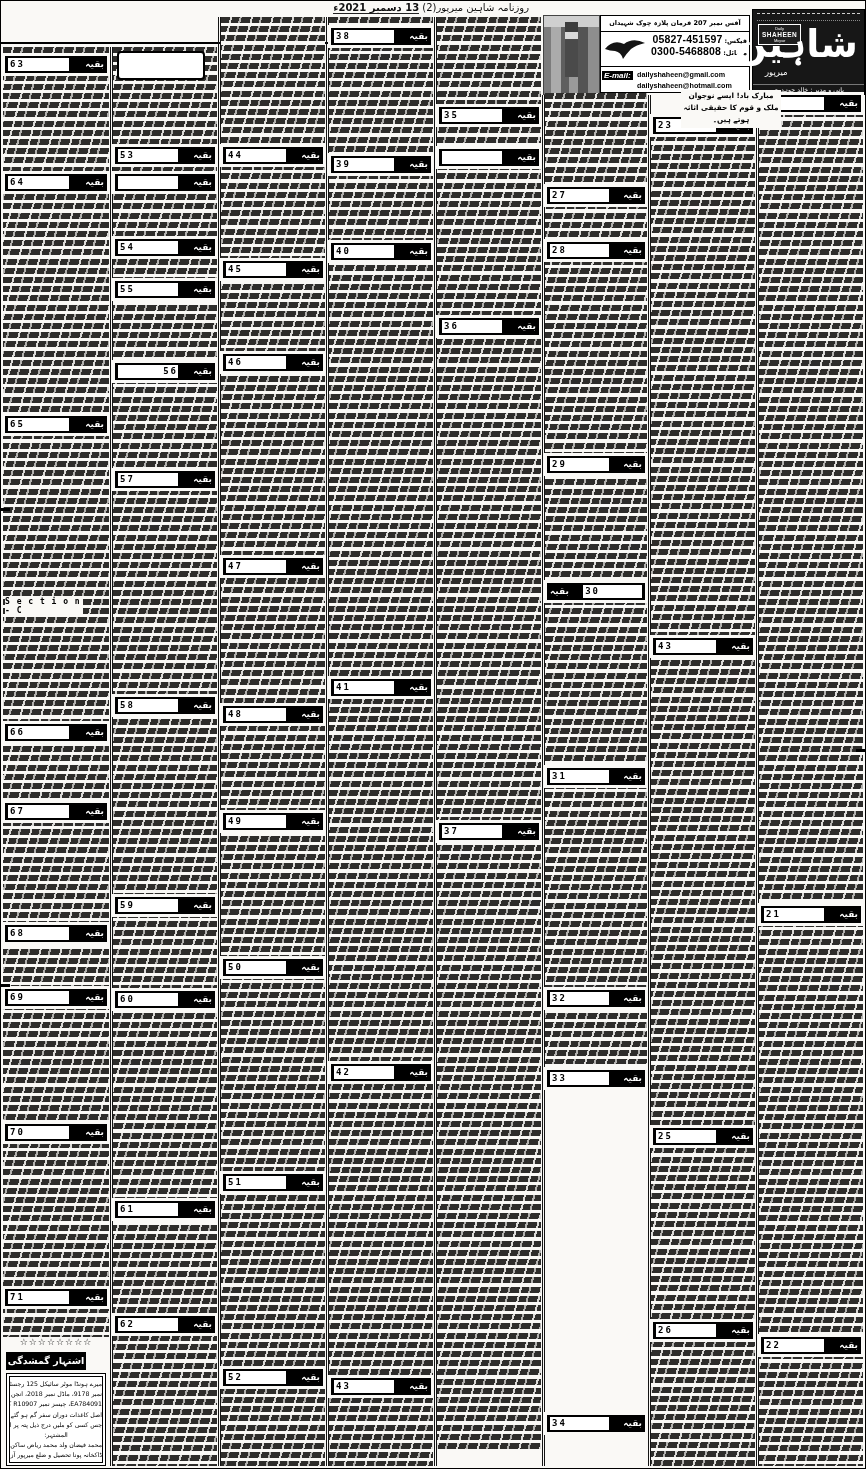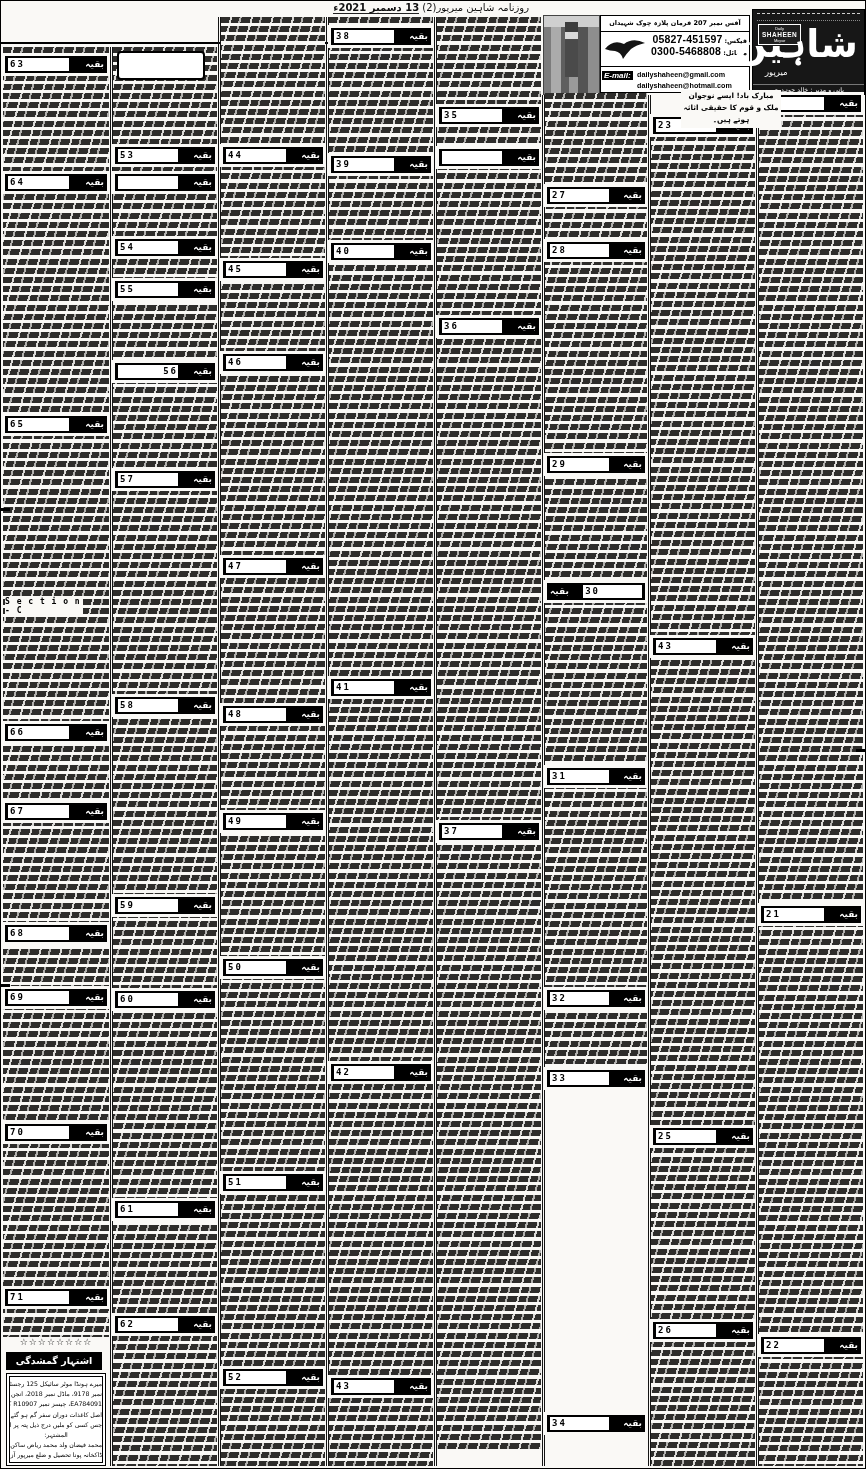--- a/index.html
+++ b/index.html
@@ -62,21 +62,21 @@
        direction:rtl;line-height:17px;}
   .bar.flip .nbox{left:auto;right:3px;}
   .bar.flip .baq{right:auto;left:3px;}
   
   .col7-heading{position:absolute;left:652px;top:89px;width:100px;font-size:7.3px;font-weight:bold;
        direction:rtl;text-align:center;line-height:12px;background:#faf9f6;padding-bottom:2px;margin-left:28px;}
   .section-c{position:absolute;left:4px;top:596px;width:78px;background:#faf9f6;
        font:bold 8px "DejaVu Sans Mono",monospace;letter-spacing:1px;}
   .stars{position:absolute;left:4px;top:1336px;width:102px;background:#faf9f6;text-align:center;
        font-size:9px;letter-spacing:1px;color:#111;}
-  .ad-title{position:absolute;left:5px;top:1351px;width:96px;height:18px;background:#000;color:#fff;
+  .ad-title{position:absolute;left:5px;top:1351px;width:80px;height:18px;background:#000;color:#fff;
        text-align:center;font-size:9.5px;line-height:18px;direction:rtl;font-weight:bold;}
   .ad-body{position:absolute;left:5px;top:1372px;width:100px;height:93px;background:#fff;
        border:1px solid #000;box-sizing:border-box;padding:2px;}
   .ad-inner{border:1px solid #000;height:100%;box-sizing:border-box;direction:rtl;
        text-align:center;padding-top:2px;}
   .ad-line{font-size:6.2px;line-height:10.2px;white-space:nowrap;overflow:hidden;}
   .blank-box{position:absolute;left:116px;top:50px;width:84px;height:25px;background:#fff;
        border:2px solid #000;border-radius:4px;}
   .edge-mark{position:absolute;width:9px;height:3px;background:#000;}
 </style>

